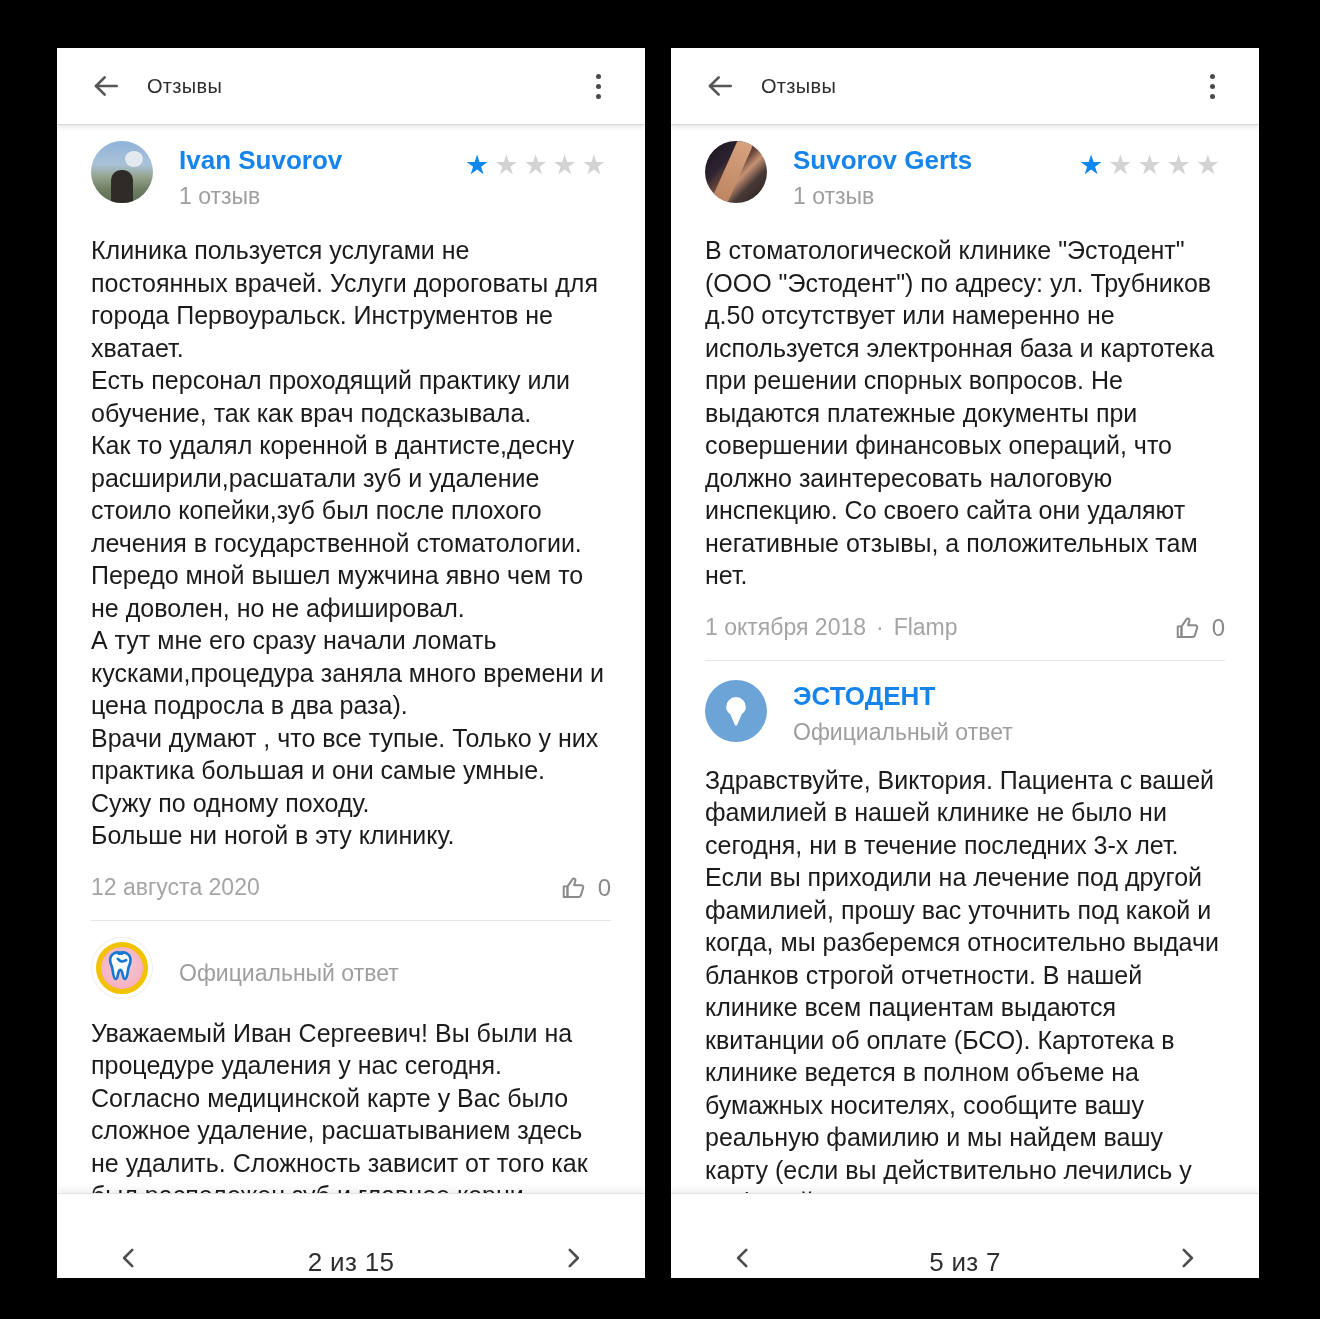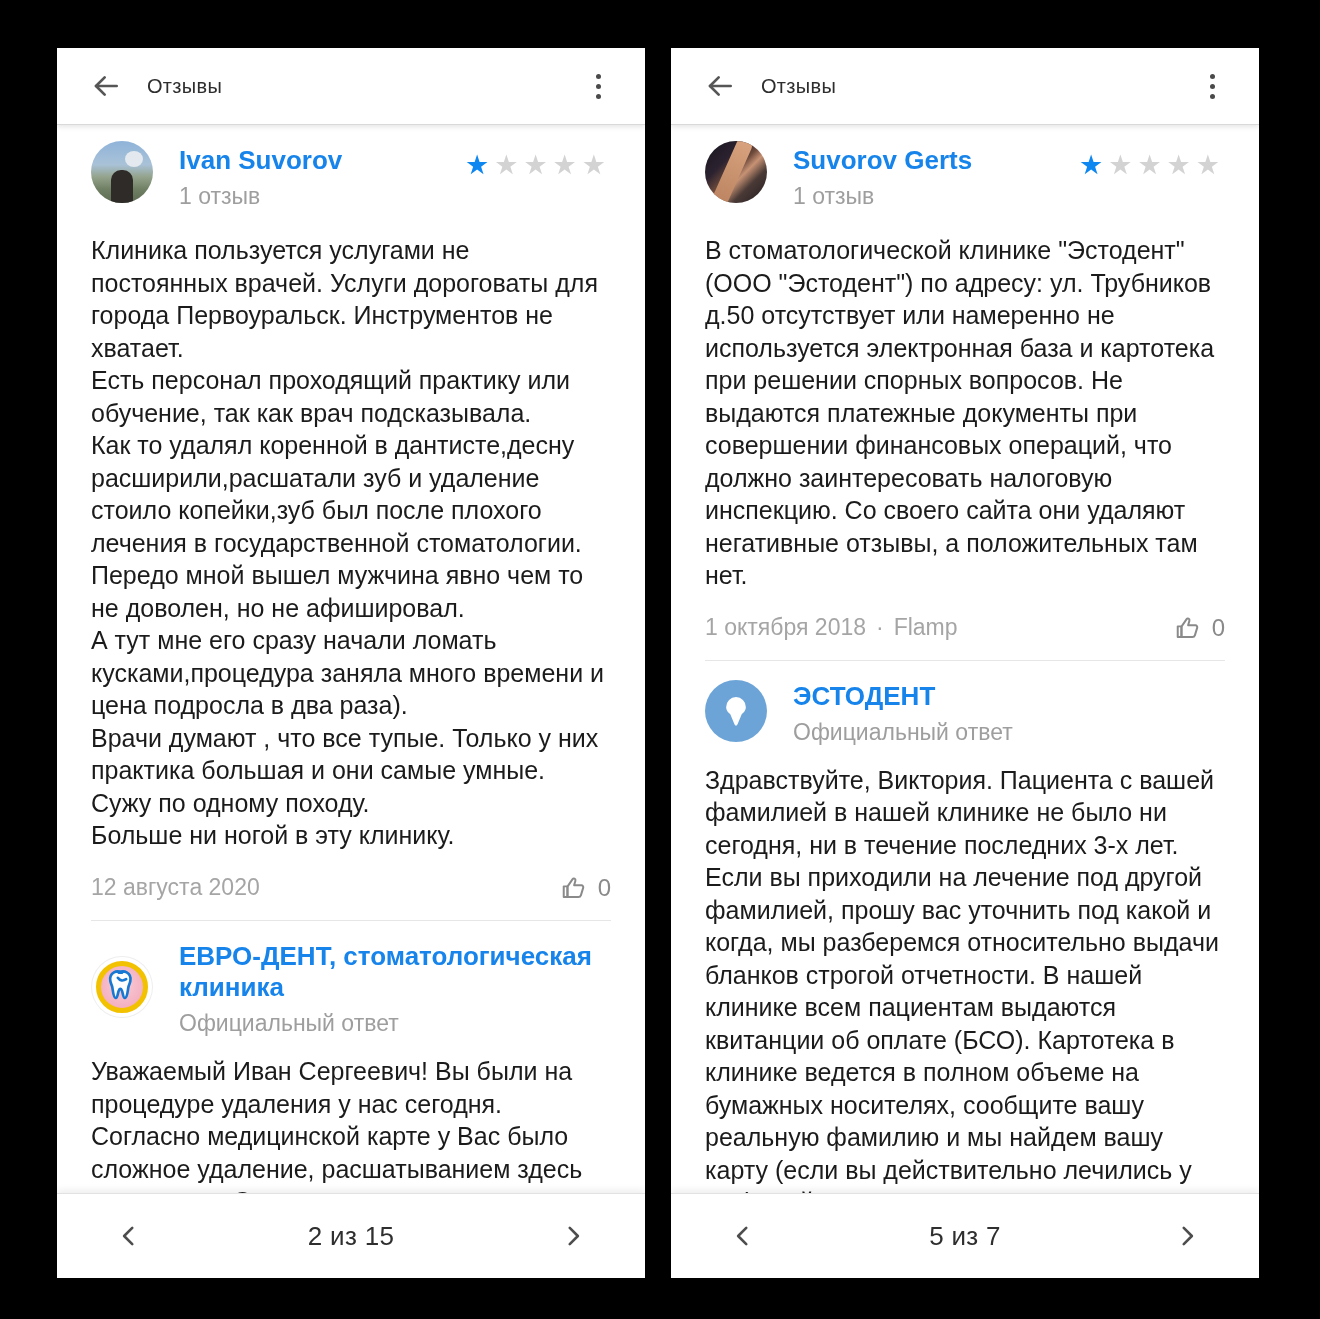--- a/index.html
+++ b/index.html
@@ -81,21 +81,21 @@
     font-size:25px;line-height:1.3;color:#1b1b1b;
     white-space:pre-line;
   }
 
   
   .footer{
     flex:0 0 85px;height:85px;
     background:#fff;
     border-top:1px solid #e2e2e2;
     box-shadow:0 -3px 7px rgba(0,0,0,.07);
-    display:flex;align-items:center;justify-content:space-between;
+    display:flex;align-items:flex-end;justify-content:space-between;
     padding:0 52px;box-sizing:border-box;
     position:relative;z-index:3;
   }
   .pg-btn{width:40px;height:40px;display:flex;align-items:center;justify-content:center;cursor:pointer;}
   .pg-label{font-size:26px;color:#2f2f2f;letter-spacing:.3px;}
 </style>
 </head>
 <body>
 
 <div class="stage">
@@ -148,21 +148,20 @@
       <div class="divider"></div>
 
       <div class="reply-head">
         <div class="org-logo evro">
           <svg width="40" height="40" viewBox="0 0 24 24" fill="#fdfdfd" stroke="#1678d2" stroke-width="1.6" stroke-linejoin="round" stroke-linecap="round">
               <path d="M12 3.4c-1.6-.9-3.4-1-4.8-.2C5.4 4.2 4.6 6.3 5 8.4c.2 1.2.8 2.2 1.1 3.4.5 2.1.6 6.6 2.1 6.8 1.3.2 1.1-3 2-4.8.4-.9 1.2-.9 1.6 0 .9 1.8.7 5 2 4.8 1.5-.2 1.6-4.7 2.1-6.8.3-1.2.9-2.2 1.1-3.4.4-2.1-.4-4.2-2.2-5.2-1.4-.8-3.2-.7-4.8.2z"></path>
               <path d="M9.5 6.5c1.2 1.8 3.2 2 5 .8"></path>
             </svg>
         </div>
         <div class="who">
-          <div class="link-name">ЕВРО-ДЕНТ, стоматологическая клиника</div>
           <div class="sub-meta">Официальный ответ</div>
         </div>
       </div>
 
       <div class="reply-text">Уважаемый Иван Сергеевич! Вы были на процедуре удаления у нас сегодня. Согласно медицинской карте у Вас было сложное удаление, расшатыванием здесь не удалить. Сложность зависит от того как был расположен зуб и главное корни. Удаление Вам производил хирург-имплантолог со стажем работы 27 лет.. Наталья Николаевна делает операции любой сложности, а не только удаление. Здоровья Вам.</div>
 
     </div>
 
     <div class="footer">
       <div class="pg-btn">

